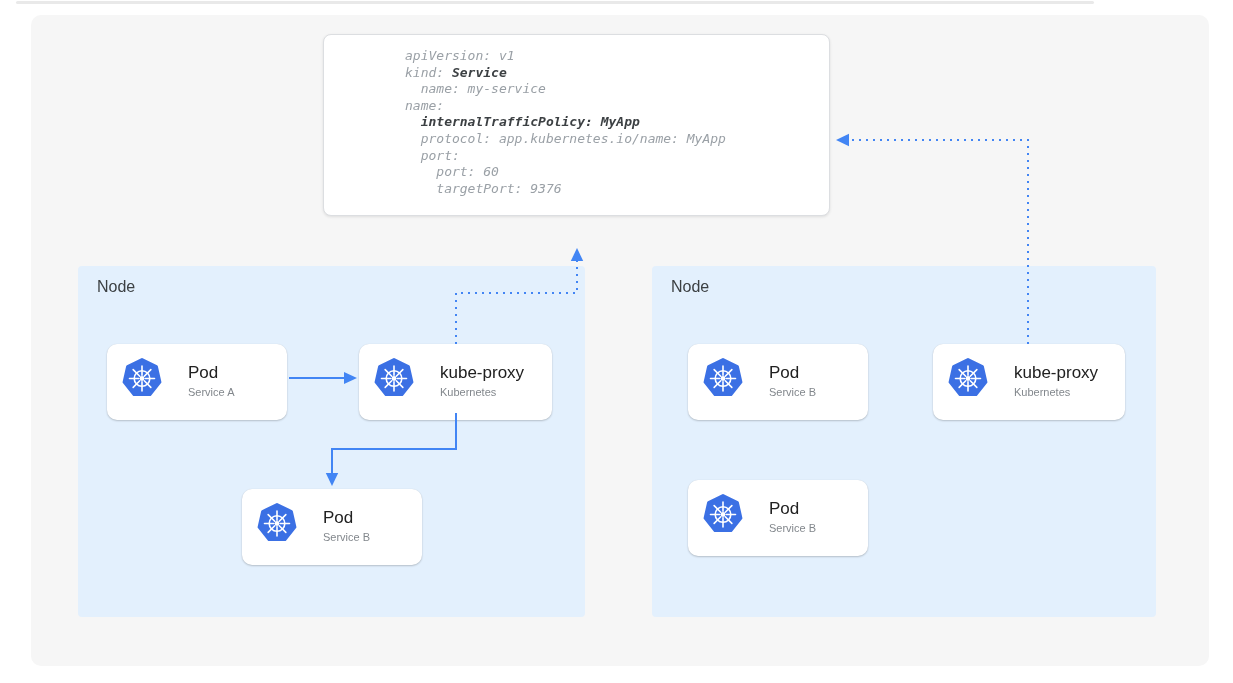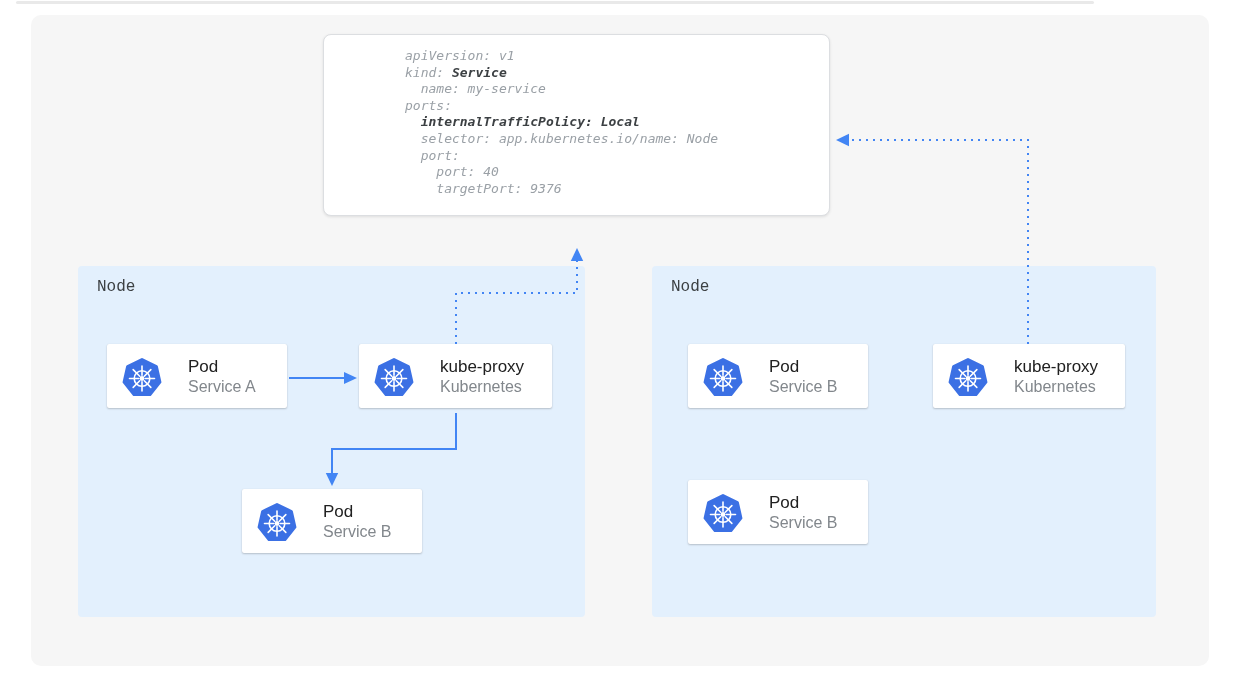--- a/index.html
+++ b/index.html
@@ -21,35 +21,35 @@
     box-shadow:0 1px 3px rgba(0,0,0,0.10);
     box-sizing:border-box;padding:13px 10px 0 81px;
   }
   .yline{
     font-family:"DejaVu Sans Mono","Liberation Mono",monospace;
     font-style:italic;font-size:13px;line-height:16.6px;
     white-space:pre;color:var(--yaml_text,#9aa0a6);
   }
   .yline .yb{font-weight:bold;color:var(--yaml_bold,#3c4043);}
   .node{
-    position:absolute;background:var(--node_bg,#e3f0fd);border-radius:4px;font-family:Liberation Mono, monospace;
+    position:absolute;background:var(--node_bg,#e3f0fd);border-radius:4px;
   }
   .node-label{
     position:absolute;left:19px;top:12px;font-size:16px;
     color:var(--node_label,#3c4043);
   }
   .card{
-    position:absolute;height:64px;background:#ffffff;border-radius:2px;
+    position:absolute;height:76px;background:#ffffff;border-radius:10px;
     box-shadow:0 1px 2px rgba(0,0,0,0.20),0 0 1px rgba(0,0,0,0.10);
     display:flex;align-items:center;
   }
   .kicon{position:absolute;left:15px;top:14px;width:40px;height:40px;}
   .ct{position:absolute;left:81px;top:50%;transform:translateY(-50%);}
   .ct .t{font-size:17px;line-height:21px;color:var(--card_title,#212121);}
-  .ct .s{font-size:16px;line-height:19px;color:var(--card_subtitle,#82878c);}
+  .ct .s{font-size:11px;line-height:19px;color:var(--card_subtitle,#82878c);}
   .arrows{position:absolute;left:0;top:0;pointer-events:none;}
   .arrows .ln{stroke:var(--arrow_blue,#4285f4);stroke-width:2;fill:none;}
   .arrows .dot{stroke-dasharray:2 5;}
   .arrows .ah{fill:var(--arrow_blue,#4285f4);}
   .k8s-shape{fill:var(--kubernetes_blue,#3b70e4);stroke:var(--kubernetes_blue,#3b70e4);
     stroke-width:3;stroke-linejoin:round;}
   .k8s-wheel{stroke:#ffffff;stroke-width:1.6;fill:none;stroke-linecap:round;}
   .k8s-hub{fill:#ffffff;}
   .defs-hidden{position:absolute;width:0;height:0;}
 </style>
@@ -79,25 +79,25 @@
     <div class="node-label">Node</div>
   </div>
   <div class="node" style="left:652px;top:266px;width:504px;height:351px;">
     <div class="node-label">Node</div>
   </div>
 
   <div class="yaml-box">
     <div class="yline"><span>apiVersion: v1</span><span class="yb"></span></div>
     <div class="yline"><span>kind: </span><span class="yb">Service</span></div>
     <div class="yline"><span>  name: my-service</span><span class="yb"></span></div>
-    <div class="yline"><span>ports:</span><span class="yb"></span></div>
-    <div class="yline"><span>  </span><span class="yb">internalTrafficPolicy: Local</span></div>
-    <div class="yline"><span>  selector: app.kubernetes.io/name: Node</span><span class="yb"></span></div>
+    <div class="yline"><span>name:</span><span class="yb"></span></div>
+    <div class="yline"><span>  </span><span class="yb">internalTrafficPolicy: MyApp</span></div>
+    <div class="yline"><span>  protocol: app.kubernetes.io/name: MyApp</span><span class="yb"></span></div>
     <div class="yline"><span>  port:</span><span class="yb"></span></div>
-    <div class="yline"><span>    port: 40</span><span class="yb"></span></div>
+    <div class="yline"><span>    port: 60</span><span class="yb"></span></div>
     <div class="yline"><span>    targetPort: 9376</span><span class="yb"></span></div>
   </div>
 
   <div class="card" style="left:107px;top:344px;width:180px;">
     <svg class="kicon" viewBox="0 0 40 40">
         <use href="#k8s"></use>
       </svg>
     <div class="ct">
       <div class="t">Pod</div>
       <div class="s">Service A</div>

